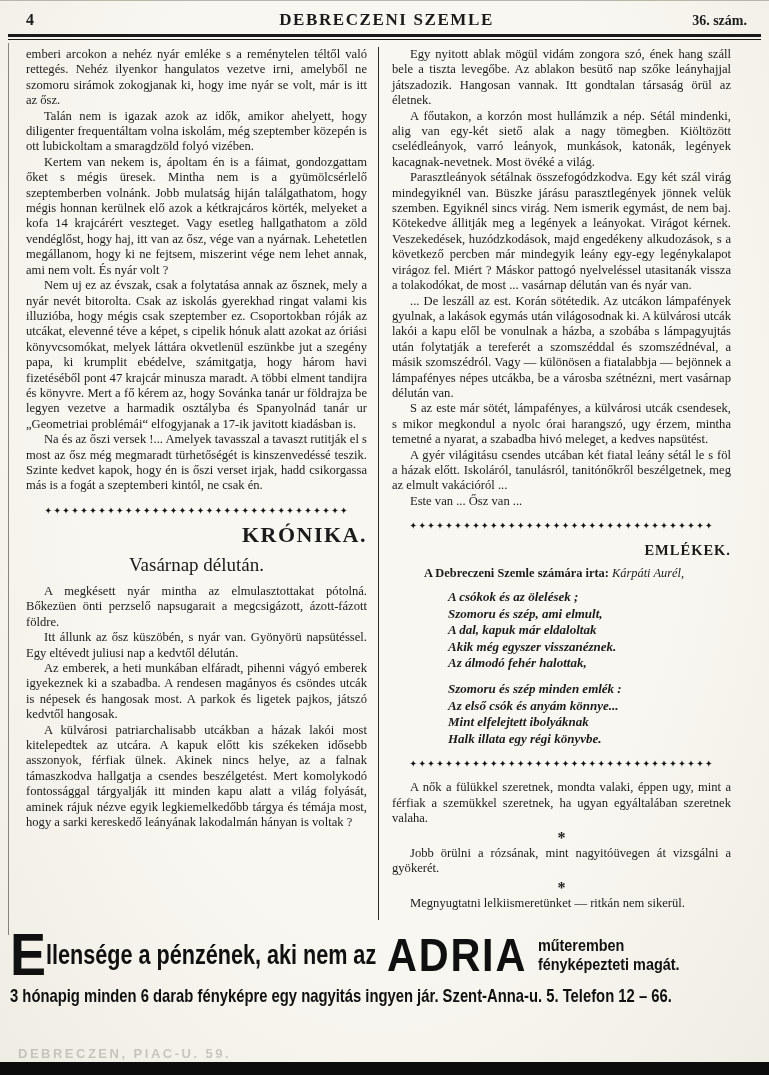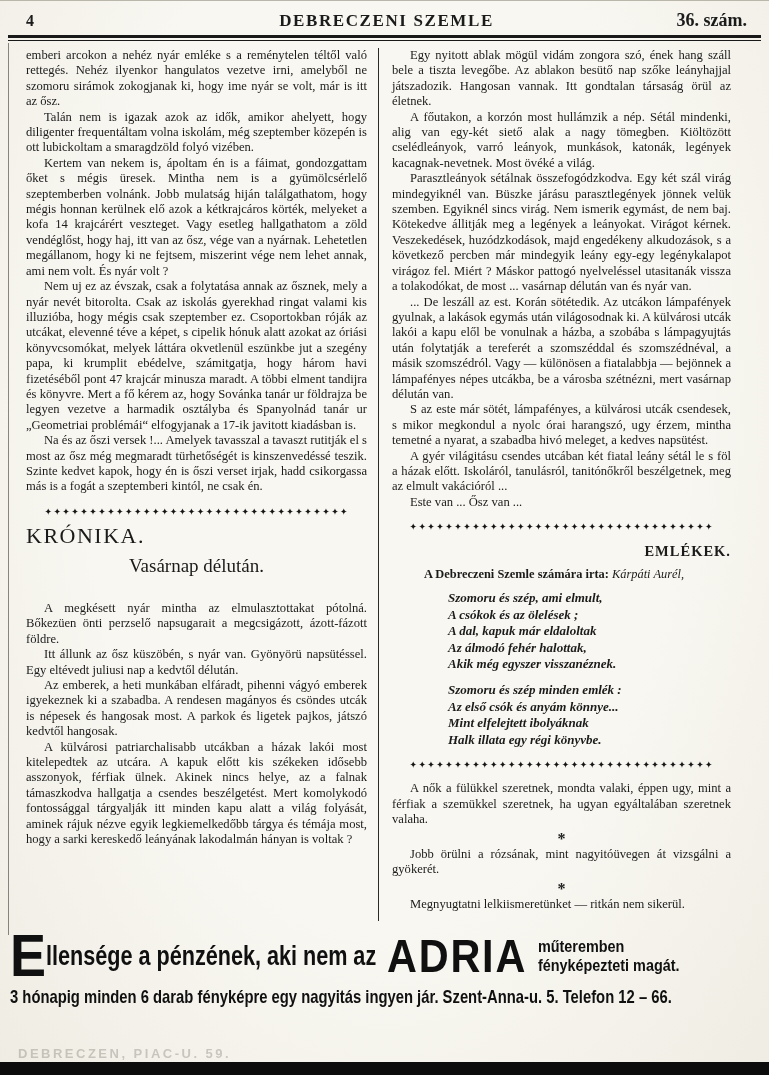--- a/index.html
+++ b/index.html
@@ -10,36 +10,36 @@
   }
   .page {
     position:relative; width:769px; height:1075px; overflow:hidden;
     background:radial-gradient(ellipse at 50% 38%, #f8f7f1 55%, #efece3 100%);
     border-top:1px solid #b9b6ac;
   }
   
   .masthead { display:grid; grid-template-columns:1fr auto 1fr; align-items:baseline; padding:9px 22px 3px 26px; }
   .pageno { font-weight:bold; font-size:16px; }
   .mast-title { font-size:17px; font-weight:bold; letter-spacing:1.6px; text-align:center; }
-  .issue { text-align:right; font-weight:bold; font-size:18px; }
+  .issue { text-align:right; font-weight:bold; font-size:14px; }
   .rule-thick { height:3px; background:#191919; margin:1px 8px 0; }
   .rule-thin  { height:1px; background:#191919; margin:2px 8px 0; }
   .left-edge  { position:absolute; left:8px; top:42px; width:1px; height:892px; background:rgba(45,42,38,.55); }
   
   .columns { display:flex; padding:7px 18px 0 26px; height:884px; overflow:hidden; }
   .col { width:352px; text-align:justify; font-size:12.6px; line-height:15.4px; }
   .col-left  { padding-right:11px; }
   .col-right { padding-left:13px; }
   .vrule { width:1px; background:#2b2a27; flex:none; margin-bottom:4px; }
   .para { text-indent:18px; }
   .no-indent { text-indent:0; }
   .ornament { text-align:center; font-size:9.5px; letter-spacing:1px; color:#151515;
               white-space:nowrap; overflow:hidden; margin:10px 0 8px; }
-  .kronika-heading { text-align:left; font-size:22px; font-weight:normal; letter-spacing:1.5px; margin:6px 0 14px; }
-  .article-title   { text-align:center; font-size:19px; font-weight:normal; margin:0 0 28px; }
+  .kronika-heading { text-align:right; font-size:22px; font-weight:bold; letter-spacing:1.5px; margin:6px 0 14px; }
+  .article-title   { text-align:center; font-size:19px; font-weight:normal; margin:0 0 12px; }
   .emlekek-heading { text-align:right; font-size:14.5px; font-weight:bold; letter-spacing:1px; margin:2px 0 8px; }
   .byline { font-size:12.4px; text-indent:4px; margin-bottom:8px;margin-left:28px; }
   .byline-prefix { font-weight:bold; }
   .byline-author { font-style:italic; }
   .poem { margin:0 0 4px 56px; font-style:italic; font-weight:bold; font-size:13px; line-height:16.4px; text-align:left; }
   .poem-line { text-indent:0; }
   .stanza-gap { height:10px; }
   .star { text-align:center; text-indent:0; font-weight:bold; font-size:16px; line-height:15px; margin:3px 0 1px; }
   
   .ad { margin:8px 8px 0 10px; font-family:"Liberation Sans","DejaVu Sans",sans-serif; color:#101010; overflow:hidden; }
@@ -99,25 +99,25 @@
       <p class="para">... De leszáll az est. Korán sötétedik. Az utcákon lámpafények gyulnak, a lakások egymás után világosodnak ki. A külvárosi utcák lakói a kapu elől be vonulnak a házba, a szobába s lámpagyujtás után folytatják a tereferét a szomszéddal és szomszédnéval, a másik szomszédról. Vagy — különösen a fiatalabbja — bejönnek a lámpafényes népes utcákba, be a városba szétnézni, mert vasárnap délután van.</p>
       <p class="para">S az este már sötét, lámpafényes, a külvárosi utcák csendesek, s mikor megkondul a nyolc órai harangszó, ugy érzem, mintha temetné a nyarat, a szabadba hivó meleget, a kedves napsütést.</p>
       <p class="para">A gyér világitásu csendes utcában két fiatal leány sétál le s föl a házak előtt. Iskoláról, tanulásról, tanitónőkről beszélgetnek, meg az elmult vakációról ...</p>
       <p class="para">Este van ... Ősz van ...</p>
 
       <div class="ornament">✦✦✦✦✦✦✦✦✦✦✦✦✦✦✦✦✦✦✦✦✦✦✦✦✦✦✦✦✦✦✦✦✦✦</div>
       <h3 class="emlekek-heading">EMLÉKEK.</h3>
       <p class="byline"><span class="byline-prefix">A Debreczeni Szemle számára irta: </span><span class="byline-author">Kárpáti Aurél,</span></p>
 
       <div class="poem">
+        <p class="poem-line">A csókok és az ölelések ;</p>
         <p class="poem-line">Szomoru és szép, ami elmult,</p>
-        <p class="poem-line">A csókok és az ölelések ;</p>
         <p class="poem-line">A dal, kapuk már eldaloltak</p>
+        <p class="poem-line">Akik még egyszer visszanéznek.</p>
         <p class="poem-line">Az álmodó fehér halottak,</p>
-        <p class="poem-line">Akik még egyszer visszanéznek.</p>
         <div class="stanza-gap"></div>
         <p class="poem-line">Szomoru és szép minden emlék :</p>
         <p class="poem-line">Az első csók és anyám könnye...</p>
         <p class="poem-line">Mint elfelejtett ibolyáknak</p>
         <p class="poem-line">Halk illata egy régi könyvbe.</p>
       </div>
 
       <div class="ornament">✦✦✦✦✦✦✦✦✦✦✦✦✦✦✦✦✦✦✦✦✦✦✦✦✦✦✦✦✦✦✦✦✦✦</div>
       <p class="para">A nők a fülükkel szeretnek, mondta valaki, éppen ugy, mint a férfiak a szemükkel szeretnek, ha ugyan egyáltalában szeretnek valaha.</p>
       <p class="star">*</p>

